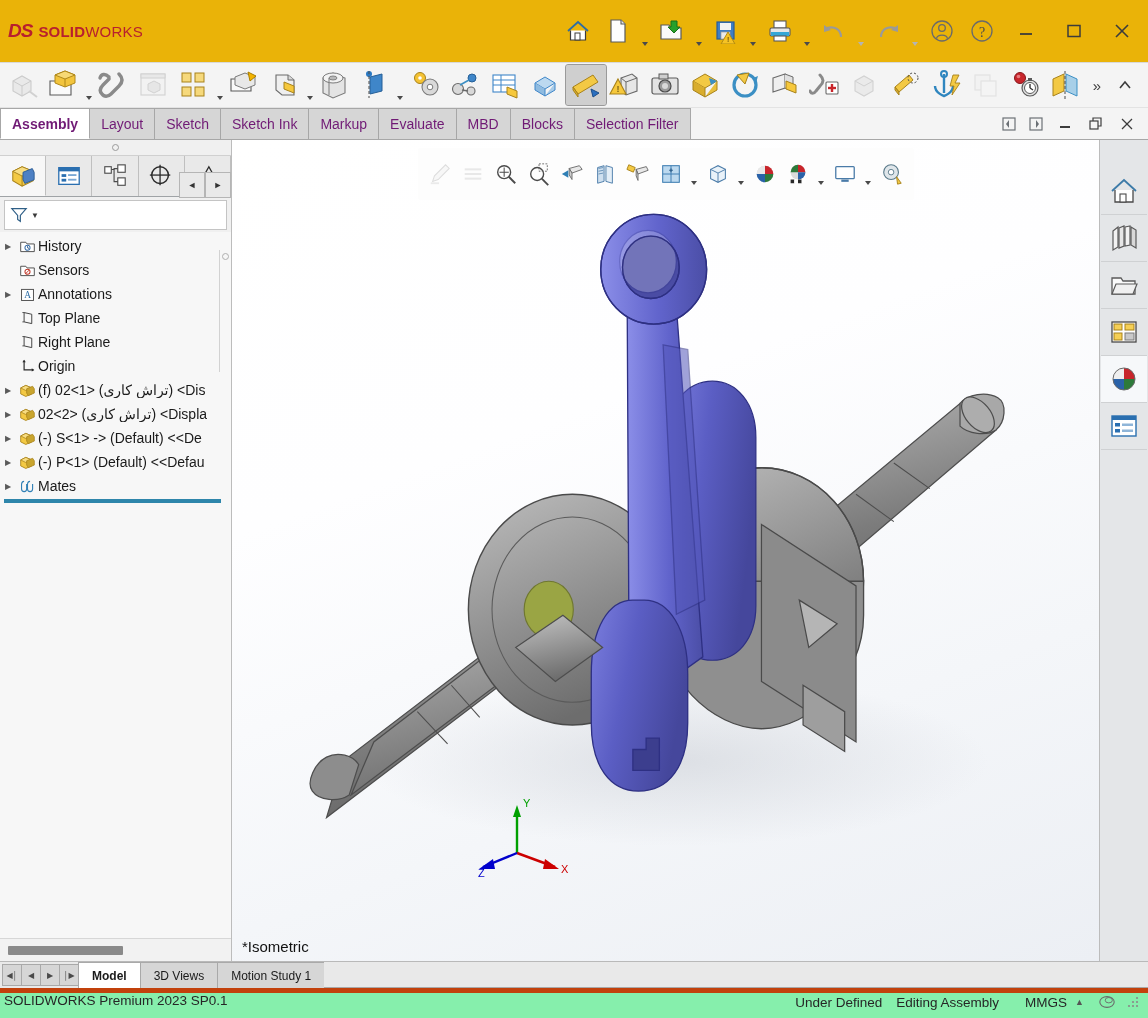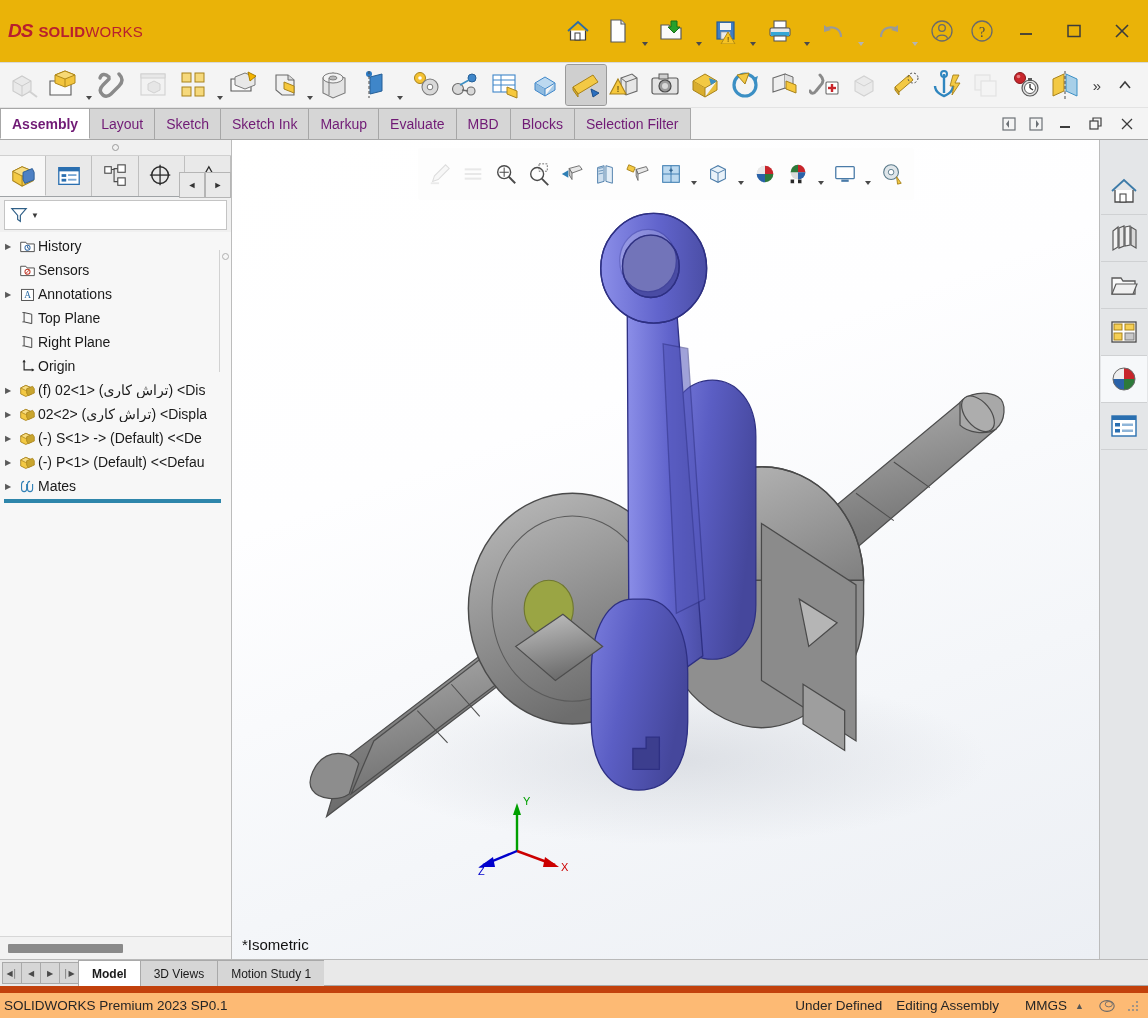--- a/index.html
+++ b/index.html
@@ -108,22 +108,22 @@
   
   .tabstrip{height:26px;min-height:26px;background:#e9e9e9;display:flex;align-items:stretch;
             border-top:1px solid #b9b9b9;}
   .navbtns{display:flex;align-items:center;padding-left:2px;}
   .navbtn{width:18px;height:20px;background:#d6d6d6;border:1px solid #a9a9a9;margin-right:-1px;
           display:flex;align-items:center;justify-content:center;font-size:8px;color:#4a4a4a;}
   .btab{display:flex;align-items:center;padding:0 13px;font-size:12px;background:#d6d6d6;
         border:1px solid #a9a9a9;border-bottom:none;margin-right:-1px;}
   .btab.sel{background:#fff;font-weight:bold;}
   .btab-fill{flex:1;background:#e9e9e9;border-bottom:1px solid #a9a9a9;}
-  .statusbar{height:25px;min-height:25px;background:#fdba74;border-top:7px solid #c2410c;
-             display:flex;align-items:center;font-size:13.5px;color:#262626;}
+  .statusbar{height:25px;min-height:25px;background:#86efac;border-top:5px solid #c2410c;
+             display:flex;align-items:flex-start;font-size:13.5px;color:#262626;}
   .sb-left{padding-left:4px;}
   .sb-right{margin-left:auto;display:flex;align-items:center;gap:26px;padding-right:8px;}
   .sb-caret{font-size:9px;color:#555;}
   svg{display:block;}
 </style>
 </head>
 <body>
 
 <div class="app">
 

